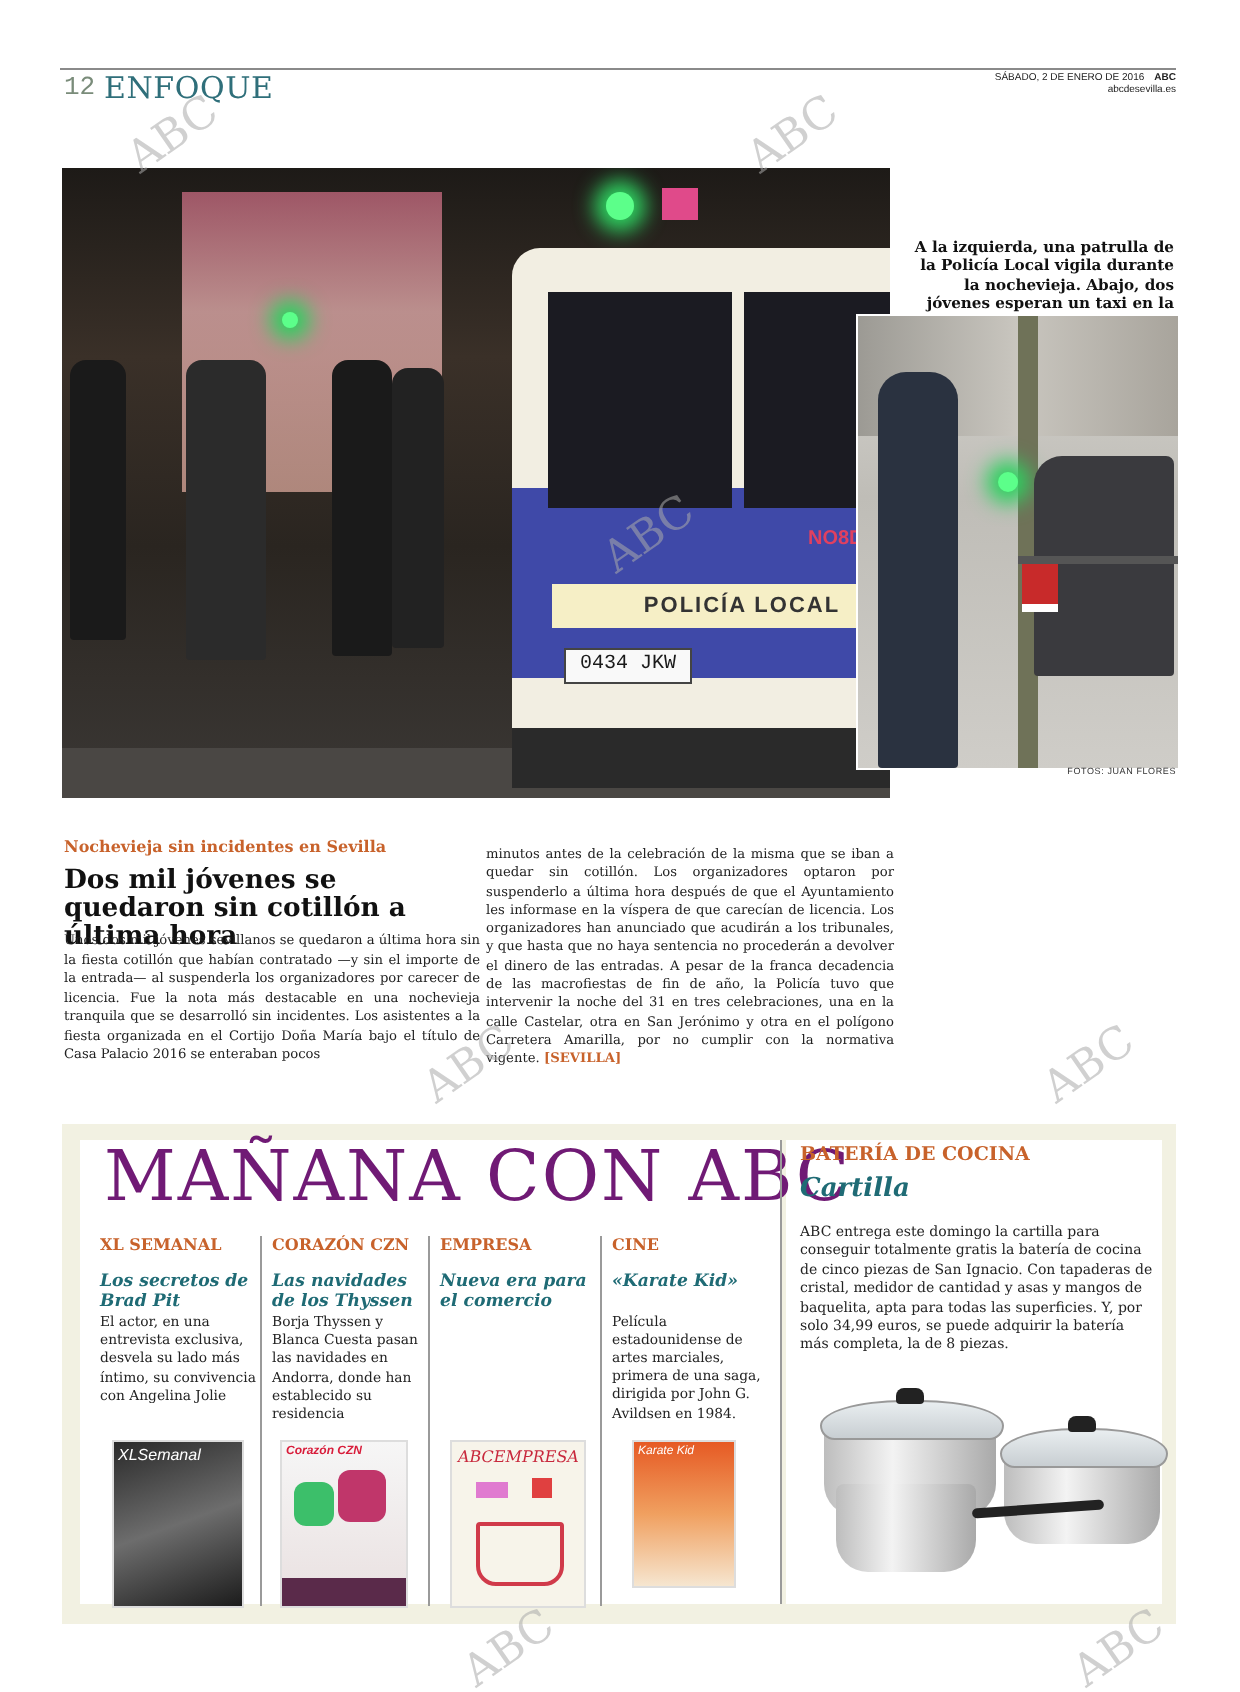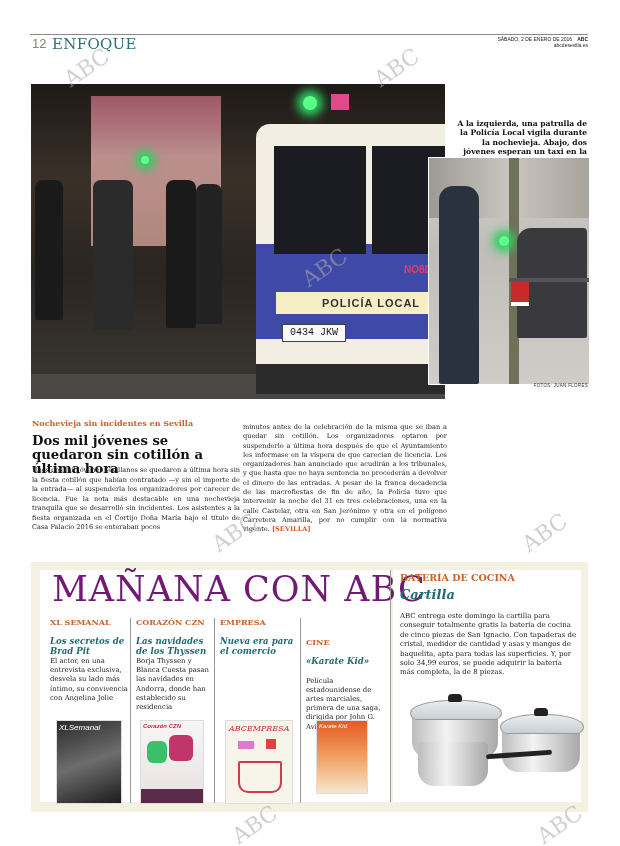--- a/index.html
+++ b/index.html
@@ -1,19 +1,19 @@
 <!DOCTYPE html>
 <html><head>
 <meta charset="utf-8">
 <style>
   html,body{margin:0;padding:0;}
   body{width:620px;height:846px;background:#ffffff;position:relative;overflow:hidden;font-family:"DejaVu Serif",serif;color:#1a1a1a;}
   .abs{position:absolute;}
   .topline{left:30px;top:34px;width:558px;height:1px;background:#8a8a8a;}
-  .pagenum{left:32px;top:36px;font-size:13px;color:#7a8c7a;font-family:Liberation Sans, sans-serif;}
+  .pagenum{left:32px;top:36px;font-size:13px;color:#7a8c7a;font-family:Liberation Mono, monospace;}
   .section{left:52px;top:35px;font-size:15px;color:#2f6f7a;letter-spacing:0.3px;}
   .dateline{right:32px;top:36px;font-size:5px;text-align:right;color:#222;font-family:"Liberation Sans",sans-serif;line-height:6px;}
   .dateline b{margin-left:5px;}
   .photo-main{left:31px;top:84px;width:414px;height:315px;background:linear-gradient(180deg,#1d1a17 0%,#3a3028 30%,#2a2520 60%,#3b3835 100%);overflow:hidden;}
   .ph-bldg{left:60px;top:12px;width:130px;height:150px;background:linear-gradient(180deg,#c86a80,#e8b0b0 40%,#d9a79a);opacity:.75;}
   .ph-green{width:14px;height:14px;border-radius:50%;background:#5cff8a;box-shadow:0 0 10px 6px #2fd060;}
   .ph-van{left:192px;top:40px;width:225px;height:270px;background:#f2eee2;border-radius:14px 14px 4px 4px;margin-left:33px;}
   .ph-win{top:22px;width:92px;height:108px;background:#1b1b22;}
   .ph-band{left:0;top:120px;width:225px;height:95px;background:#3f49a8;}
   .ph-label{left:20px;top:168px;width:190px;height:22px;background:#f6efc6;color:#333;font-family:"Liberation Sans",sans-serif;font-weight:bold;font-size:11px;text-align:center;line-height:22px;letter-spacing:1px;}
@@ -116,21 +116,21 @@
   <div class="col-head">CORAZÓN CZN</div>
   <div class="col-title">Las navidades de los Thyssen</div>
   <div class="col-body">Borja Thyssen y Blanca Cuesta pasan las navidades en Andorra, donde han establecido su residencia</div>
 </div>
 <div class="abs vsep" style="left:214px;top:618px;height:185px;"></div>
 <div class="abs col" style="left:220px;">
   <div class="col-head">EMPRESA</div>
   <div class="col-title">Nueva era para el comercio</div>
 </div>
 <div class="abs vsep" style="left:300px;top:618px;height:185px;"></div>
-<div class="abs col" style="left:306px;margin-top:20px;">
+<div class="abs col" style="left:306px;">
   <div class="col-head">CINE</div>
   <div class="col-title">«Karate Kid»</div>
   <div class="col-body" style="margin-top:10px;">Película estadounidense de artes marciales, primera de una saga, dirigida por John G. Avildsen en 1984.</div>
 </div>
 <div class="abs vsep" style="left:390px;top:570px;height:232px;"></div>
 
 <div class="abs cover" style="left:56px;width:64px;height:82px;background:linear-gradient(160deg,#2a2a2a,#6d6d6d 50%,#1c1c1c);">
   <div style="color:#fff;font-size:8px;font-family:'Liberation Sans',sans-serif;padding:2px;">XLSemanal</div>
 </div>
 <div class="abs cover" style="left:140px;width:62px;height:82px;background:linear-gradient(180deg,#f6f6f6,#e9e0e0);">

